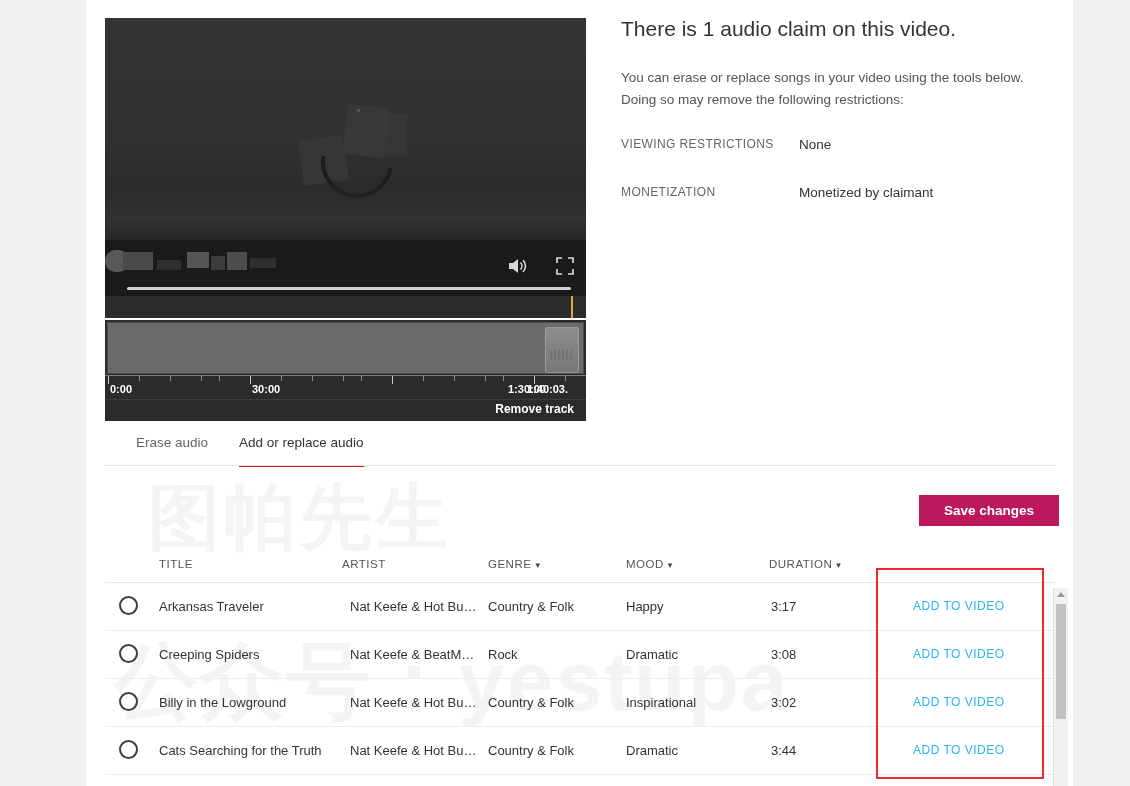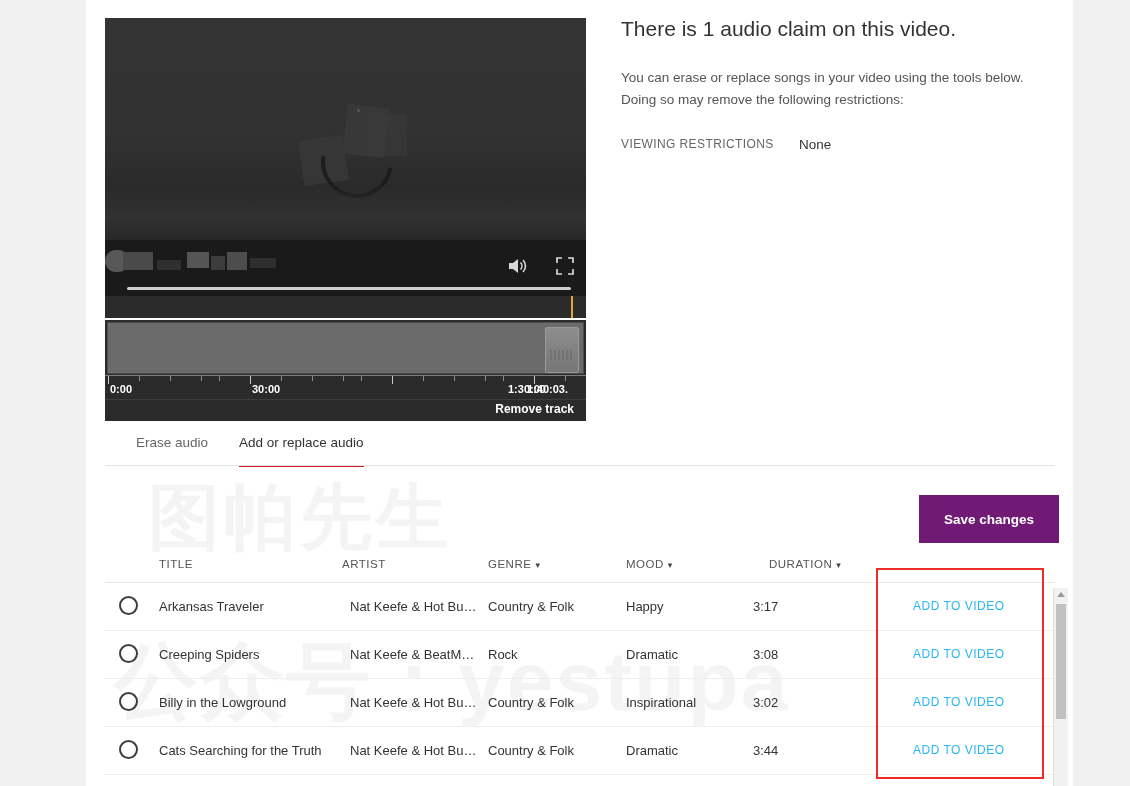--- a/index.html
+++ b/index.html
@@ -134,22 +134,22 @@
   }
   
   .search-input{
     position:absolute;left:541px;top:495px;width:272px;height:30px;
     border:1px solid #d3d3d3;background:#fff;
     font-family:"Liberation Sans", sans-serif;font-size:13.5px;color:#333;
     padding:0 10px;box-sizing:border-box;outline:none;
   }
   .search-input::placeholder{color:#888;}
   .save-btn{
-    position:absolute;left:833px;top:495px;width:140px;height:48px;
-    background:#701a75;color:#fff;border:none;
+    position:absolute;left:833px;top:495px;width:140px;height:31px;
+    background:#be185d;color:#fff;border:none;
     font-family:"Liberation Sans", sans-serif;font-size:13.5px;font-weight:700;
     cursor:pointer;
   }
   
   .table{
     position:absolute;left:19px;top:556px;width:950px;
     font-size:13px;color:#333;z-index:3;
   }
   .thead{
     position:relative;height:26px;border-bottom:1px solid #e8e8e8;
@@ -165,21 +165,21 @@
     position:absolute;left:14px;top:13px;width:19px;height:19px;
     border:2px solid #3d3d3d;border-radius:50%;box-sizing:border-box;cursor:pointer;
   }
   .cell{position:absolute;top:16px;font-size:13px;color:#333;white-space:nowrap;}
   .add-link{
     position:absolute;top:16px;font-size:12px;color:#29b6f6;font-weight:400;
     letter-spacing:.5px;cursor:pointer;
   }
   
   .c-title{left:54px;}  .c-artist{left:245px;} .c-genre{left:383px;}
-  .c-mood{left:521px;}  .c-dur{left:648px;}    .c-add{left:808px;}
+  .c-mood{left:521px;}  .c-dur{left:666px;}    .c-add{left:808px;}
   .h-title{left:54px;}  .h-artist{left:237px;} .h-genre{left:383px;}
   .h-mood{left:521px;}  .h-dur{left:664px;}
   
   .annot{
     position:absolute;left:876px;top:568px;width:168px;height:211px;
     border:2px solid #ef2a2a;box-sizing:border-box;
     pointer-events:none;z-index:5;
   }
   
   .scrollbar{
@@ -281,20 +281,24 @@
   </div>
 
   <div class="info">
     <h1>There is 1 audio claim on this video.</h1>
     <p>You can erase or replace songs in your video using the tools below. Doing so may remove the following restrictions:</p>
 
     <div class="kv">
       <span class="k">VIEWING RESTRICTIONS</span>
       <span class="v">None</span>
     </div>
+    <div class="kv">
+      <span class="k">MONETIZATION</span>
+      <span class="v">Monetized by claimant</span>
+    </div>
   </div>
 
   <div class="tabs">
     <div class="tab" style="left:31px;">Erase audio</div>
     <div class="tab active" style="left:134px;">Add or replace audio</div>
   </div>
   <div class="tab-divider"></div>
 
   <button class="save-btn">Save changes</button>
 

